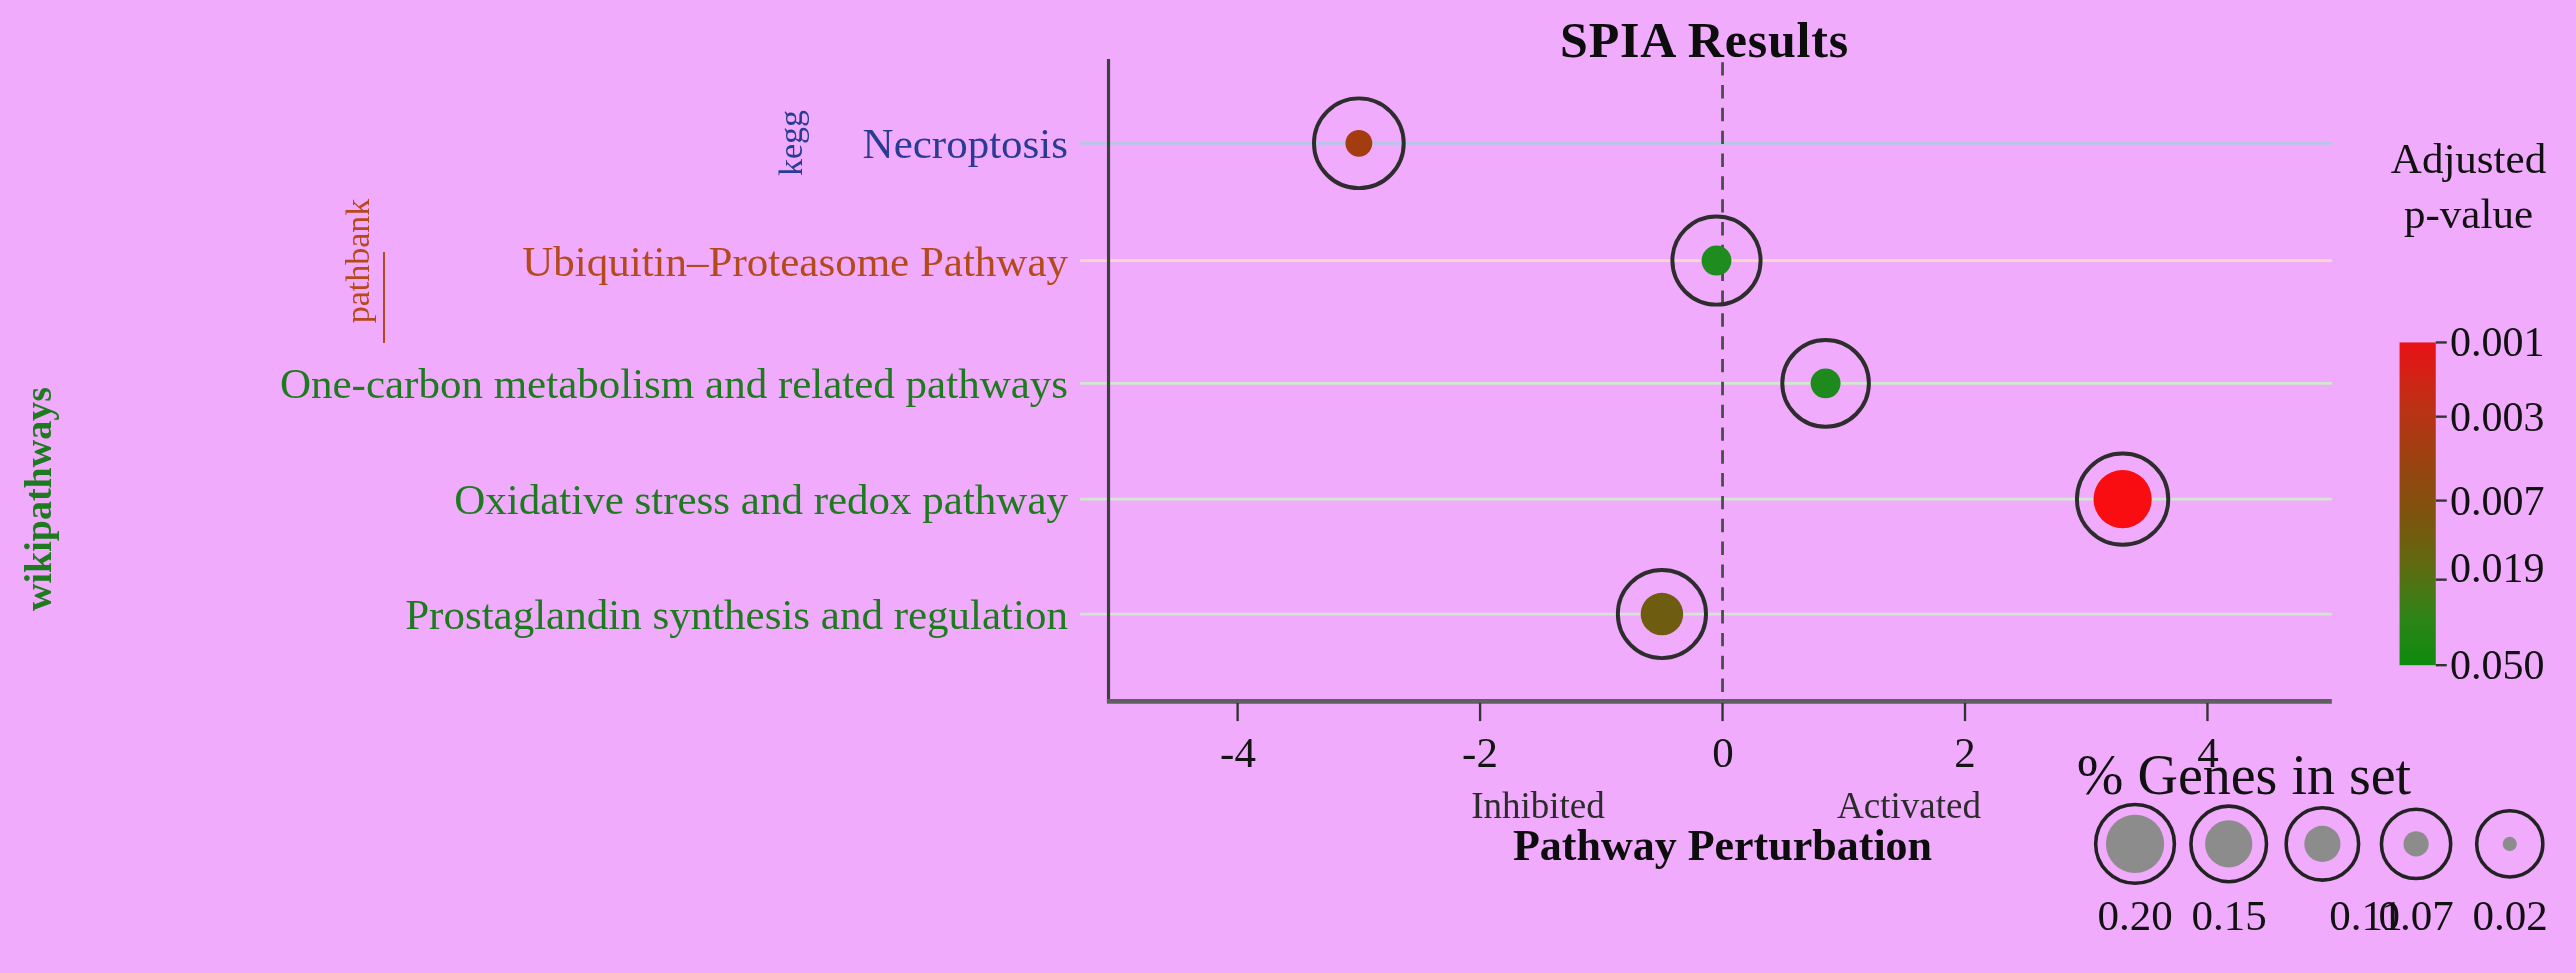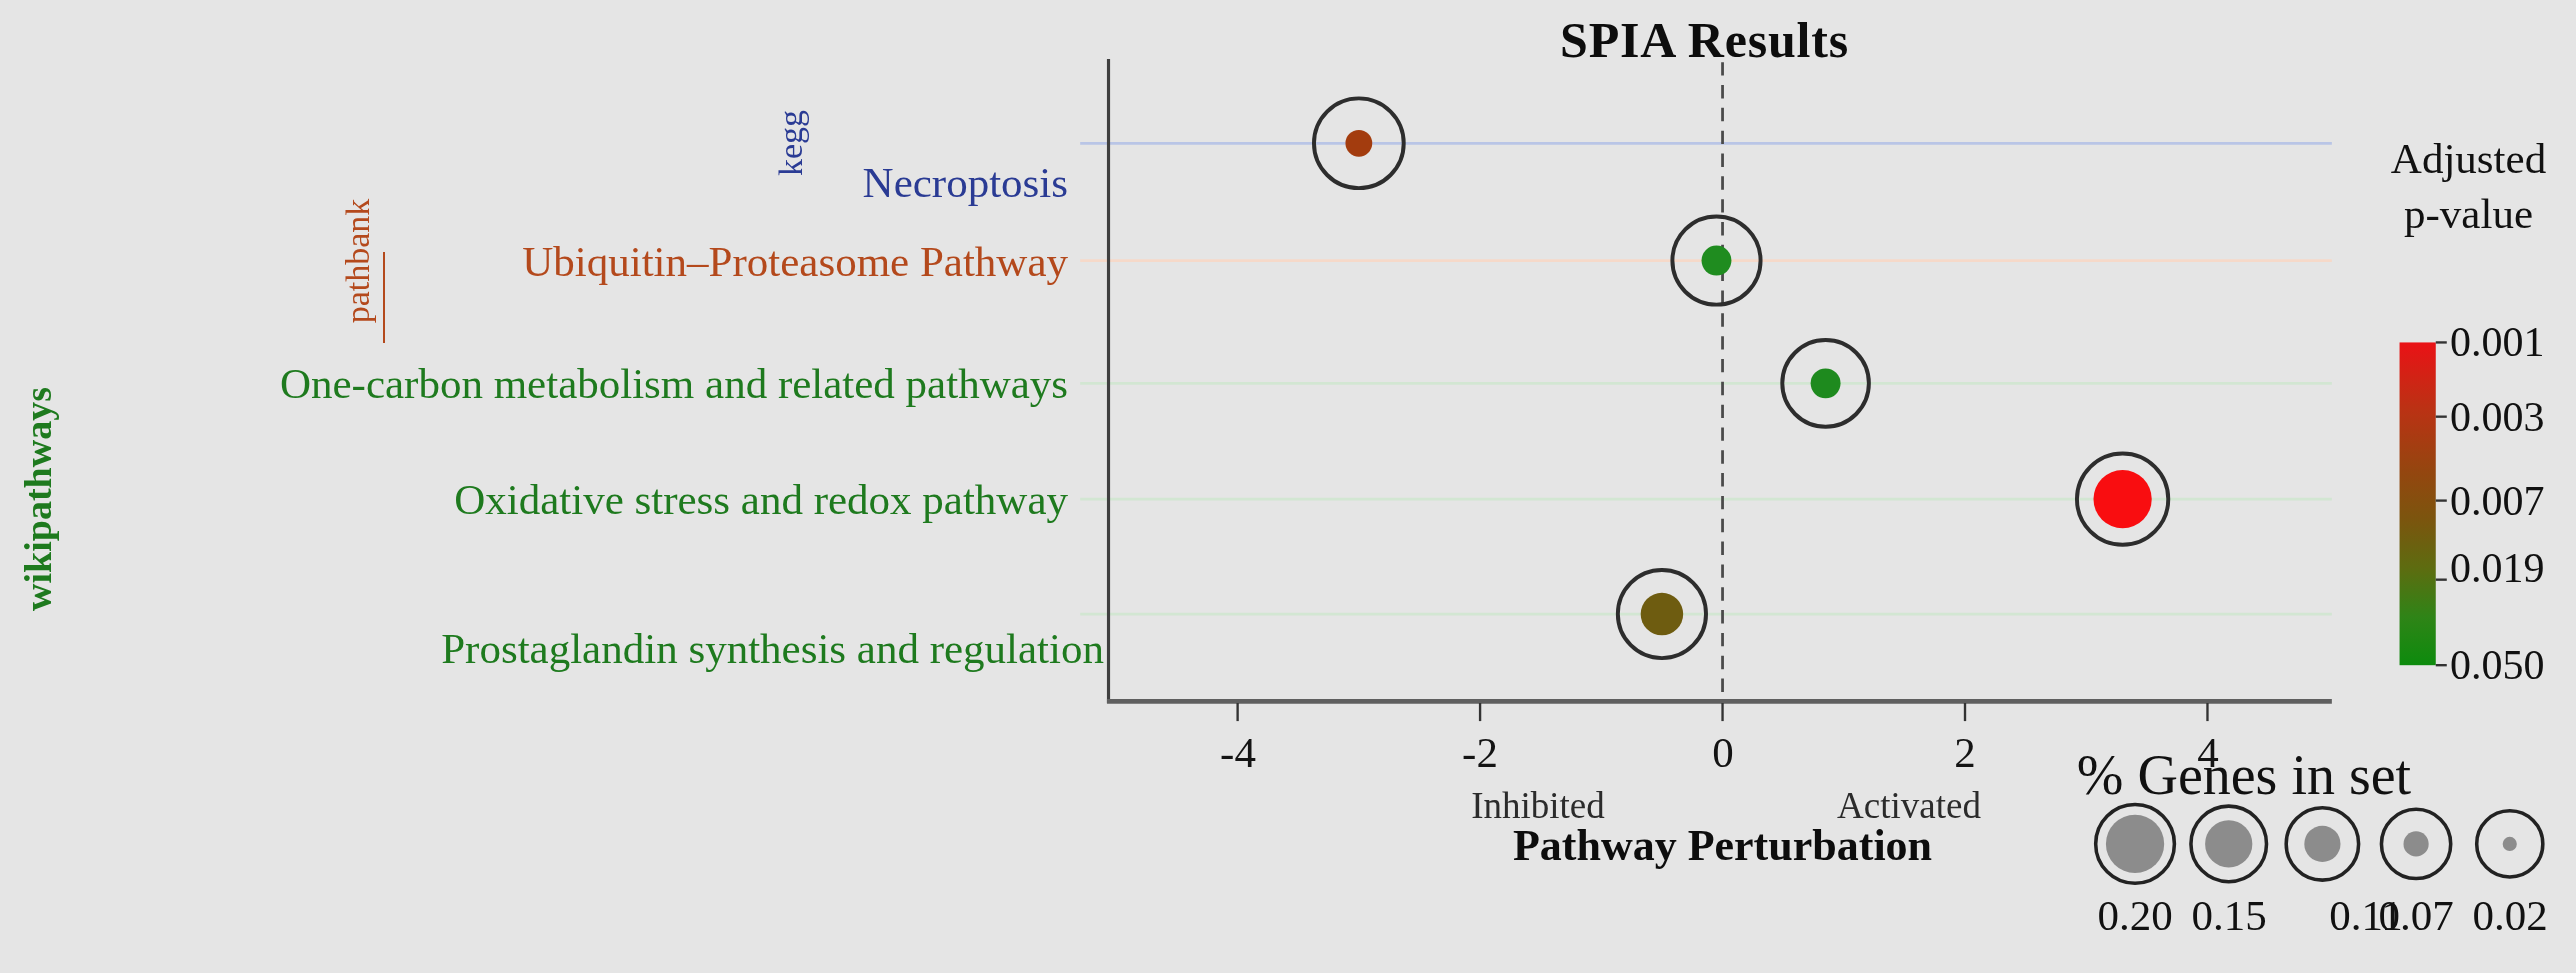--- a/index.html
+++ b/index.html
@@ -1,19 +1,19 @@
 <!DOCTYPE html>
 <html style="font-size:12.6px"><head>
 <meta charset="utf-8">
 <style>
   html,body{margin:0;padding:0;background:#ffffff;}
   .canvas{
     position:relative;
     width:2576px;height:973px;
-    background:#e5e5e5;
+    background:#f0abfc;
     font-family:"Liberation Serif","DejaVu Serif",serif;
     overflow:hidden;
   }
   .abs{position:absolute;text-align:right;}
   #plot-svg{position:absolute;left:0;top:0;}
   .chart-title{
     left:1311px;top:11px;width:787px;text-align:center;
     font-size:50px;font-weight:bold;color:#0d0d0d;letter-spacing:0.8px;
   }
   .row-label{
@@ -119,25 +119,25 @@
 
   <div class="abs clegend-title" style="top:134px;">Adjusted</div>
   <div class="abs clegend-title" style="top:189px;">p-value</div>
 
   <div class="abs slegend-title">% Genes in set</div>
 <div class="abs xtick-label" style="left: 1238px; top: 728px;">-4</div>
     <div class="abs xtick-label" style="left: 1480px; top: 728px;">-2</div>
     <div class="abs xtick-label" style="left: 1723px; top: 728px;">0</div>
     <div class="abs xtick-label" style="left: 1965px; top: 728px;">2</div>
     <div class="abs xtick-label" style="left: 2208px; top: 728px;">4</div>
-    <div class="abs row-label" style="top: 143px; color: rgb(42, 59, 148); margin-top: 39px;">Necroptosis</div>
+    <div class="abs row-label" style="top: 143px; color: rgb(42, 59, 148);">Necroptosis</div>
     <div class="abs row-label" style="top: 261px; color: rgb(180, 73, 28);">Ubiquitin–Proteasome Pathway</div>
     <div class="abs row-label" style="top: 383px; color: rgb(30, 122, 30);">One-carbon metabolism and related pathways</div>
     <div class="abs row-label" style="top: 499px; color: rgb(30, 122, 30);">Oxidative stress and redox pathway</div>
-    <div class="abs row-label" style="top: 648px; color: rgb(30, 122, 30); padding-left: 36px;">Prostaglandin synthesis and regulation</div>
+    <div class="abs row-label" style="top: 614px; color: rgb(30, 122, 30);">Prostaglandin synthesis and regulation</div>
     <div class="abs group-label" style="left: 791px; top: 143px; color: rgb(42, 59, 148); font-size: 34px; font-weight: normal;">kegg</div>
     <div class="abs group-label" style="left: 358px; top: 261px; color: rgb(180, 73, 28); font-size: 34px; font-weight: normal;">pathbank</div>
     <div class="abs group-label" style="left: 38px; top: 499px; color: rgb(30, 122, 30); font-size: 38px; font-weight: bold;">wikipathways</div>
     <div class="abs group-bracket" style="left: 383px; top: 252px; height: 91px; background: rgb(180, 73, 28);"></div>
     <div class="abs cbar-label" style="left: 2450px; top: 342px;">0.001</div>
     <div class="abs cbar-label" style="left: 2450px; top: 417px;">0.003</div>
     <div class="abs cbar-label" style="left: 2450px; top: 501px;">0.007</div>
     <div class="abs cbar-label" style="left: 2450px; top: 568px;">0.019</div>
     <div class="abs cbar-label" style="left: 2450px; top: 665px;">0.050</div>
     <div class="abs slegend-value" style="left: 2135px; top: 891px;">0.20</div>

